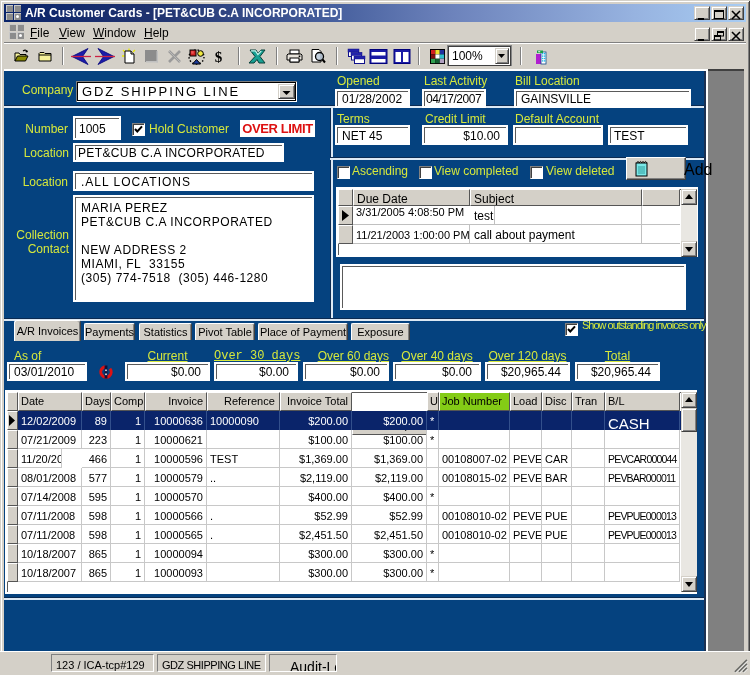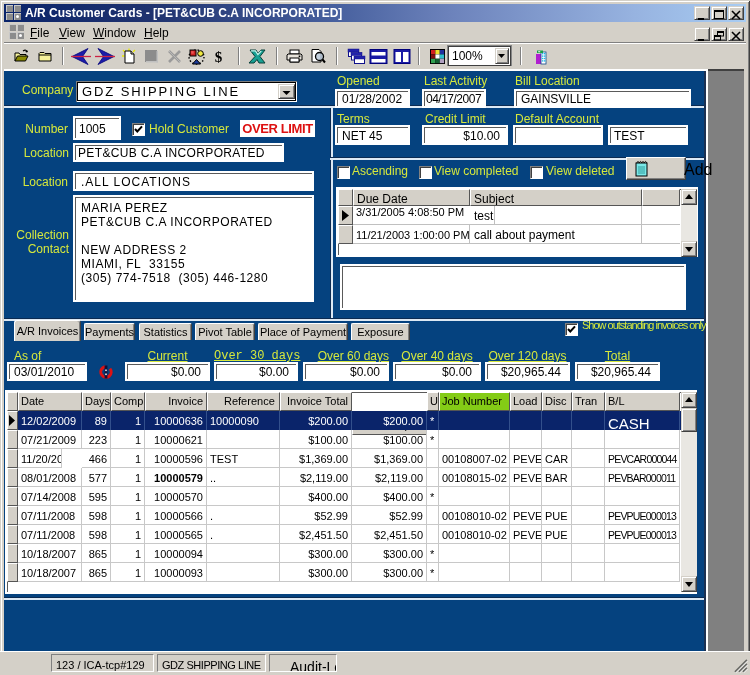--- a/index.html
+++ b/index.html
@@ -390,21 +390,21 @@
 <div class="ab" style="left:427px;top:449px;width:12px;height:19px;font-size:11px;color:#000;text-align:left;padding:4px 3px 0 3px;border-bottom:1px solid #c8c8c8;border-right:1px solid #c8c8c8;white-space:nowrap;overflow:hidden;"></div>
 <div class="ab" style="left:439px;top:449px;width:71px;height:19px;font-size:11px;color:#000;text-align:left;padding:4px 3px 0 3px;border-bottom:1px solid #c8c8c8;border-right:1px solid #c8c8c8;white-space:nowrap;overflow:hidden;">00108007-02</div>
 <div class="ab" style="left:510px;top:449px;width:32px;height:19px;font-size:11px;color:#000;text-align:left;padding:4px 3px 0 3px;border-bottom:1px solid #c8c8c8;border-right:1px solid #c8c8c8;white-space:nowrap;overflow:hidden;">PEVE</div>
 <div class="ab" style="left:542px;top:449px;width:30px;height:19px;font-size:11px;color:#000;text-align:left;padding:4px 3px 0 3px;border-bottom:1px solid #c8c8c8;border-right:1px solid #c8c8c8;white-space:nowrap;overflow:hidden;">CAR</div>
 <div class="ab" style="left:572px;top:449px;width:33px;height:19px;font-size:11px;color:#000;text-align:left;padding:4px 3px 0 3px;border-bottom:1px solid #c8c8c8;border-right:1px solid #c8c8c8;white-space:nowrap;overflow:hidden;"></div>
 <div class="ab" style="left:605px;top:449px;width:75px;height:19px;font-size:11px;color:#000;text-align:left;padding:4px 3px 0 3px;border-bottom:1px solid #c8c8c8;border-right:1px solid #c8c8c8;white-space:nowrap;overflow:hidden;"><span style="letter-spacing:-0.8px;font-size:10.5px;">PEVCAR000044</span></div>
 <div class="ab" style="left:7px;top:468px;width:11px;height:19px;background:#d4d0c8;border-top:1px solid #fff;border-left:1px solid #fff;border-right:1px solid #555;border-bottom:1px solid #555;font-size:12px;color:#000;text-align:left;padding:2px 3px 0 3px;white-space:nowrap;overflow:hidden;"></div>
 <div class="ab" style="left:18px;top:468px;width:64px;height:19px;font-size:11px;color:#000;text-align:left;padding:4px 3px 0 3px;border-bottom:1px solid #c8c8c8;border-right:1px solid #c8c8c8;white-space:nowrap;overflow:hidden;">08/01/2008</div>
 <div class="ab" style="left:82px;top:468px;width:29px;height:19px;font-size:11px;color:#000;text-align:right;padding:4px 3px 0 3px;border-bottom:1px solid #c8c8c8;border-right:1px solid #c8c8c8;white-space:nowrap;overflow:hidden;">577</div>
 <div class="ab" style="left:111px;top:468px;width:34px;height:19px;font-size:11px;color:#000;text-align:right;padding:4px 3px 0 3px;border-bottom:1px solid #c8c8c8;border-right:1px solid #c8c8c8;white-space:nowrap;overflow:hidden;">1</div>
-<div class="ab" style="left:145px;top:468px;width:62px;height:19px;font-size:11px;color:#000;text-align:right;padding:4px 3px 0 3px;border-bottom:1px solid #c8c8c8;border-right:1px solid #c8c8c8;white-space:nowrap;overflow:hidden;font-weight:bold;">10000579</div>
+<div class="ab" style="left:145px;top:468px;width:62px;height:19px;font-size:11px;color:#000;text-align:right;padding:4px 3px 0 3px;border-bottom:1px solid #c8c8c8;border-right:1px solid #c8c8c8;white-space:nowrap;overflow:hidden;">10000579</div>
 <div class="ab" style="left:207px;top:468px;width:73px;height:19px;font-size:11px;color:#000;text-align:left;padding:4px 3px 0 3px;border-bottom:1px solid #c8c8c8;border-right:1px solid #c8c8c8;white-space:nowrap;overflow:hidden;">..</div>
 <div class="ab" style="left:280px;top:468px;width:72px;height:19px;font-size:11px;color:#000;text-align:right;padding:4px 3px 0 3px;border-bottom:1px solid #c8c8c8;border-right:1px solid #c8c8c8;white-space:nowrap;overflow:hidden;">$2,119.00</div>
 <div class="ab" style="left:352px;top:468px;width:75px;height:19px;font-size:11px;color:#000;text-align:right;padding:4px 3px 0 3px;border-bottom:1px solid #c8c8c8;border-right:1px solid #c8c8c8;white-space:nowrap;overflow:hidden;">$2,119.00</div>
 <div class="ab" style="left:427px;top:468px;width:12px;height:19px;font-size:11px;color:#000;text-align:left;padding:4px 3px 0 3px;border-bottom:1px solid #c8c8c8;border-right:1px solid #c8c8c8;white-space:nowrap;overflow:hidden;"></div>
 <div class="ab" style="left:439px;top:468px;width:71px;height:19px;font-size:11px;color:#000;text-align:left;padding:4px 3px 0 3px;border-bottom:1px solid #c8c8c8;border-right:1px solid #c8c8c8;white-space:nowrap;overflow:hidden;">00108015-02</div>
 <div class="ab" style="left:510px;top:468px;width:32px;height:19px;font-size:11px;color:#000;text-align:left;padding:4px 3px 0 3px;border-bottom:1px solid #c8c8c8;border-right:1px solid #c8c8c8;white-space:nowrap;overflow:hidden;">PEVE</div>
 <div class="ab" style="left:542px;top:468px;width:30px;height:19px;font-size:11px;color:#000;text-align:left;padding:4px 3px 0 3px;border-bottom:1px solid #c8c8c8;border-right:1px solid #c8c8c8;white-space:nowrap;overflow:hidden;">BAR</div>
 <div class="ab" style="left:572px;top:468px;width:33px;height:19px;font-size:11px;color:#000;text-align:left;padding:4px 3px 0 3px;border-bottom:1px solid #c8c8c8;border-right:1px solid #c8c8c8;white-space:nowrap;overflow:hidden;"></div>
 <div class="ab" style="left:605px;top:468px;width:75px;height:19px;font-size:11px;color:#000;text-align:left;padding:4px 3px 0 3px;border-bottom:1px solid #c8c8c8;border-right:1px solid #c8c8c8;white-space:nowrap;overflow:hidden;"><span style="letter-spacing:-0.8px;font-size:10.5px;">PEVBAR000011</span></div>
 <div class="ab" style="left:7px;top:487px;width:11px;height:19px;background:#d4d0c8;border-top:1px solid #fff;border-left:1px solid #fff;border-right:1px solid #555;border-bottom:1px solid #555;font-size:12px;color:#000;text-align:left;padding:2px 3px 0 3px;white-space:nowrap;overflow:hidden;"></div>

